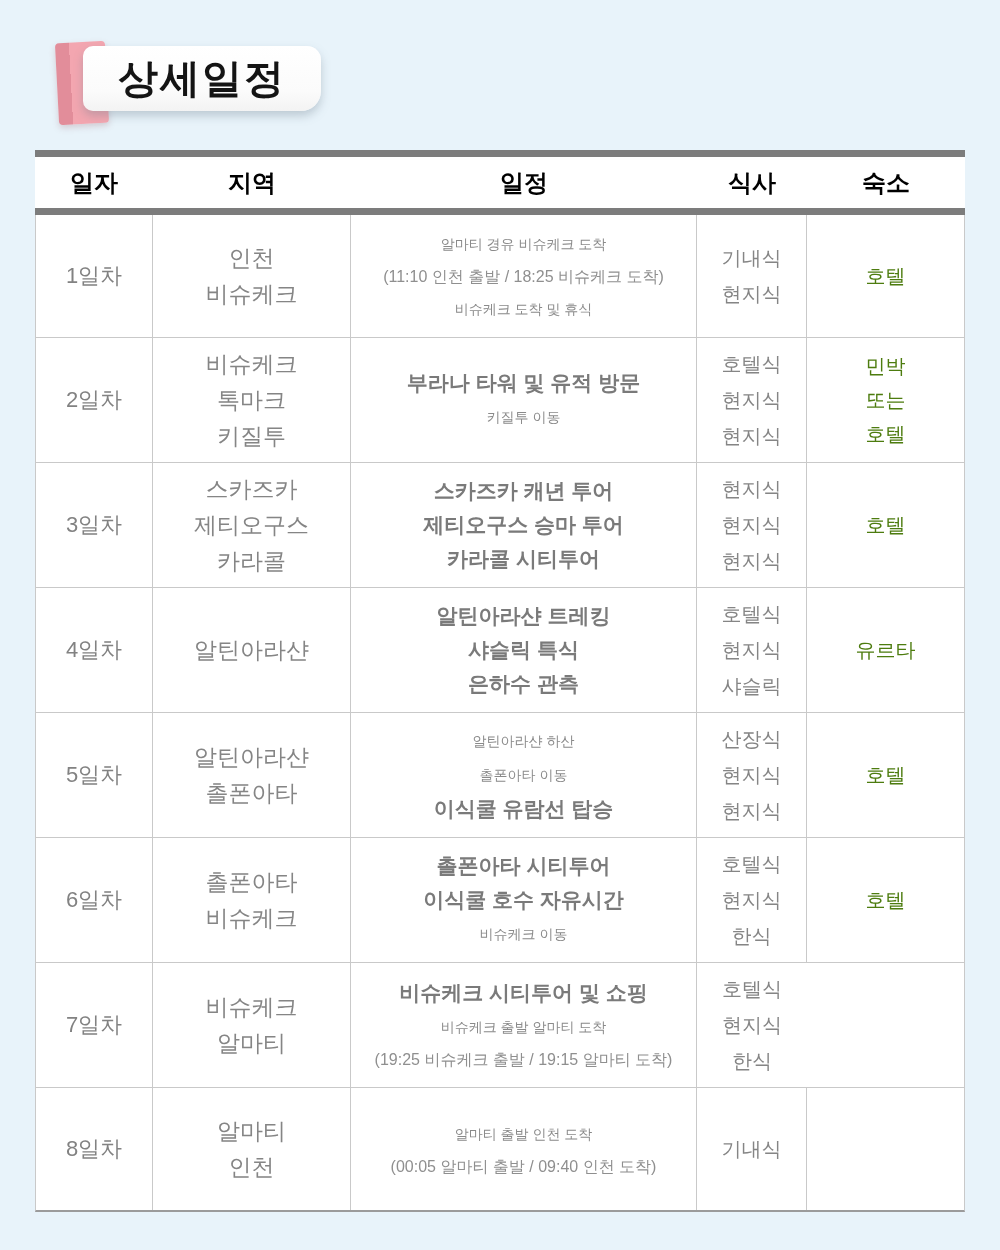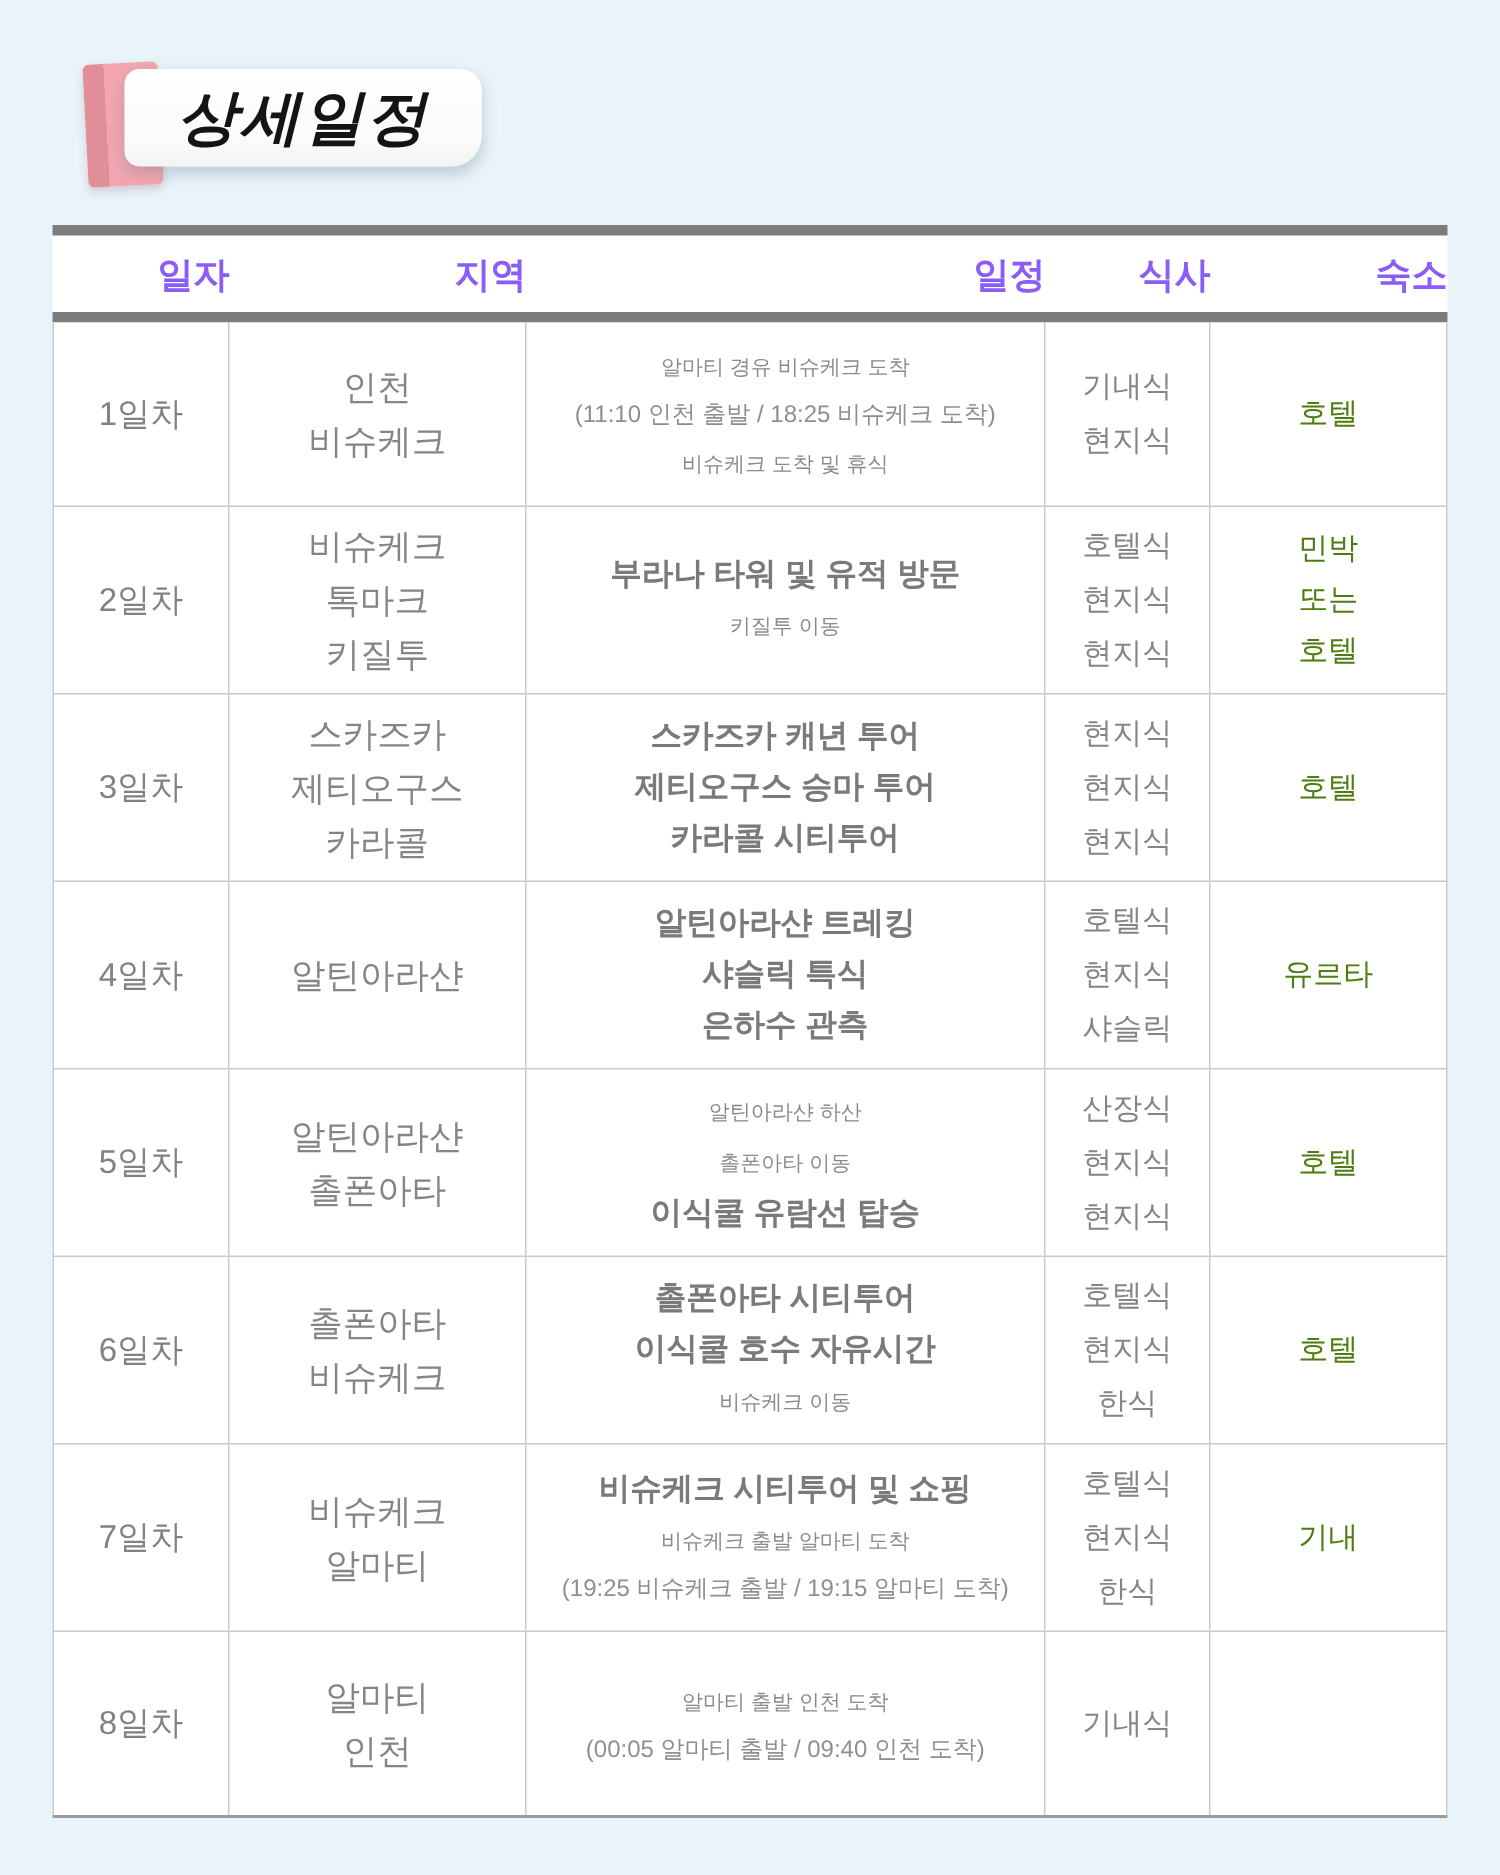--- a/index.html
+++ b/index.html
@@ -3,21 +3,21 @@
 <meta charset="utf-8">
 <style>
   html,body{margin:0;padding:0;}
   body{
     width:1000px;height:1250px;
     background:#e8f3fa;
     font-family:"Liberation Sans",sans-serif;
     position:relative;overflow:hidden;
   }
   
-  .ribbon-wrap{position:absolute;left:0;top:0;width:1000px;height:150px;font-style:italic;}
+  .ribbon-wrap{position:absolute;left:0;top:0;width:1000px;height:150px;}
   .ribbon-tab{
     position:absolute;left:57px;top:42px;width:50px;height:82px;
     background:linear-gradient(90deg,#e28d9a 0%,#e28d9a 28%,#f3a6b0 28%,#f3a6b0 100%);
     transform:rotate(-3deg);
     border-radius:4px;
     box-shadow:0 3px 6px rgba(150,90,100,.25);
   }
   .title-label{
     position:absolute;left:83px;top:46px;width:238px;height:65px;
     background:linear-gradient(180deg,#ffffff 0%,#fbfbfb 70%,#f3f3f3 100%);
@@ -29,21 +29,21 @@
 
   
   .tbl{position:absolute;left:35px;top:150px;width:930px;}
   .thead{
     display:grid;grid-template-columns:118px 198px 346px 110px 158px;
     background:#ffffff;
     border-top:7px solid #7c7c7c;
     border-bottom:7px solid #7c7c7c;
     height:51px;align-items:center;
   }
-  .th{text-align:right;font-size:24px;font-weight:700;color:#8b5cf6;}
+  .th{text-align:center;font-size:24px;font-weight:700;color:#000000;}
   .tbody{
     background:#ffffff;
     border-left:1px solid #c9c9c9;
     border-right:1px solid #c9c9c9;
     border-bottom:2px solid #9b9b9b;
   }
   .tr{
     display:grid;grid-template-columns:117px 198px 346px 110px 157px;
     border-bottom:1px solid #c9c9c9;
     min-height:122px;
@@ -226,23 +226,20 @@
         <div class="td">
           <div class="ln-bold">비슈케크 시티투어 및 쇼핑</div>
           <div class="ln-regular">비슈케크 출발 알마티 도착</div>
           <div class="ln-small">(19:25 비슈케크 출발 / 19:15 알마티 도착)</div>
         </div>
         <div class="td">
           <div class="ml-line">호텔식</div>
           <div class="ml-line">현지식</div>
           <div class="ml-line">한식</div>
         </div>
-        <div class="td">
-          <div class="lg-line">기내</div>
-        </div>
       </div>
       <div class="tr">
         <div class="td">
           <div class="day">8일차</div>
         </div>
         <div class="td">
           <div class="rg-line">알마티</div>
           <div class="rg-line">인천</div>
         </div>
         <div class="td">

